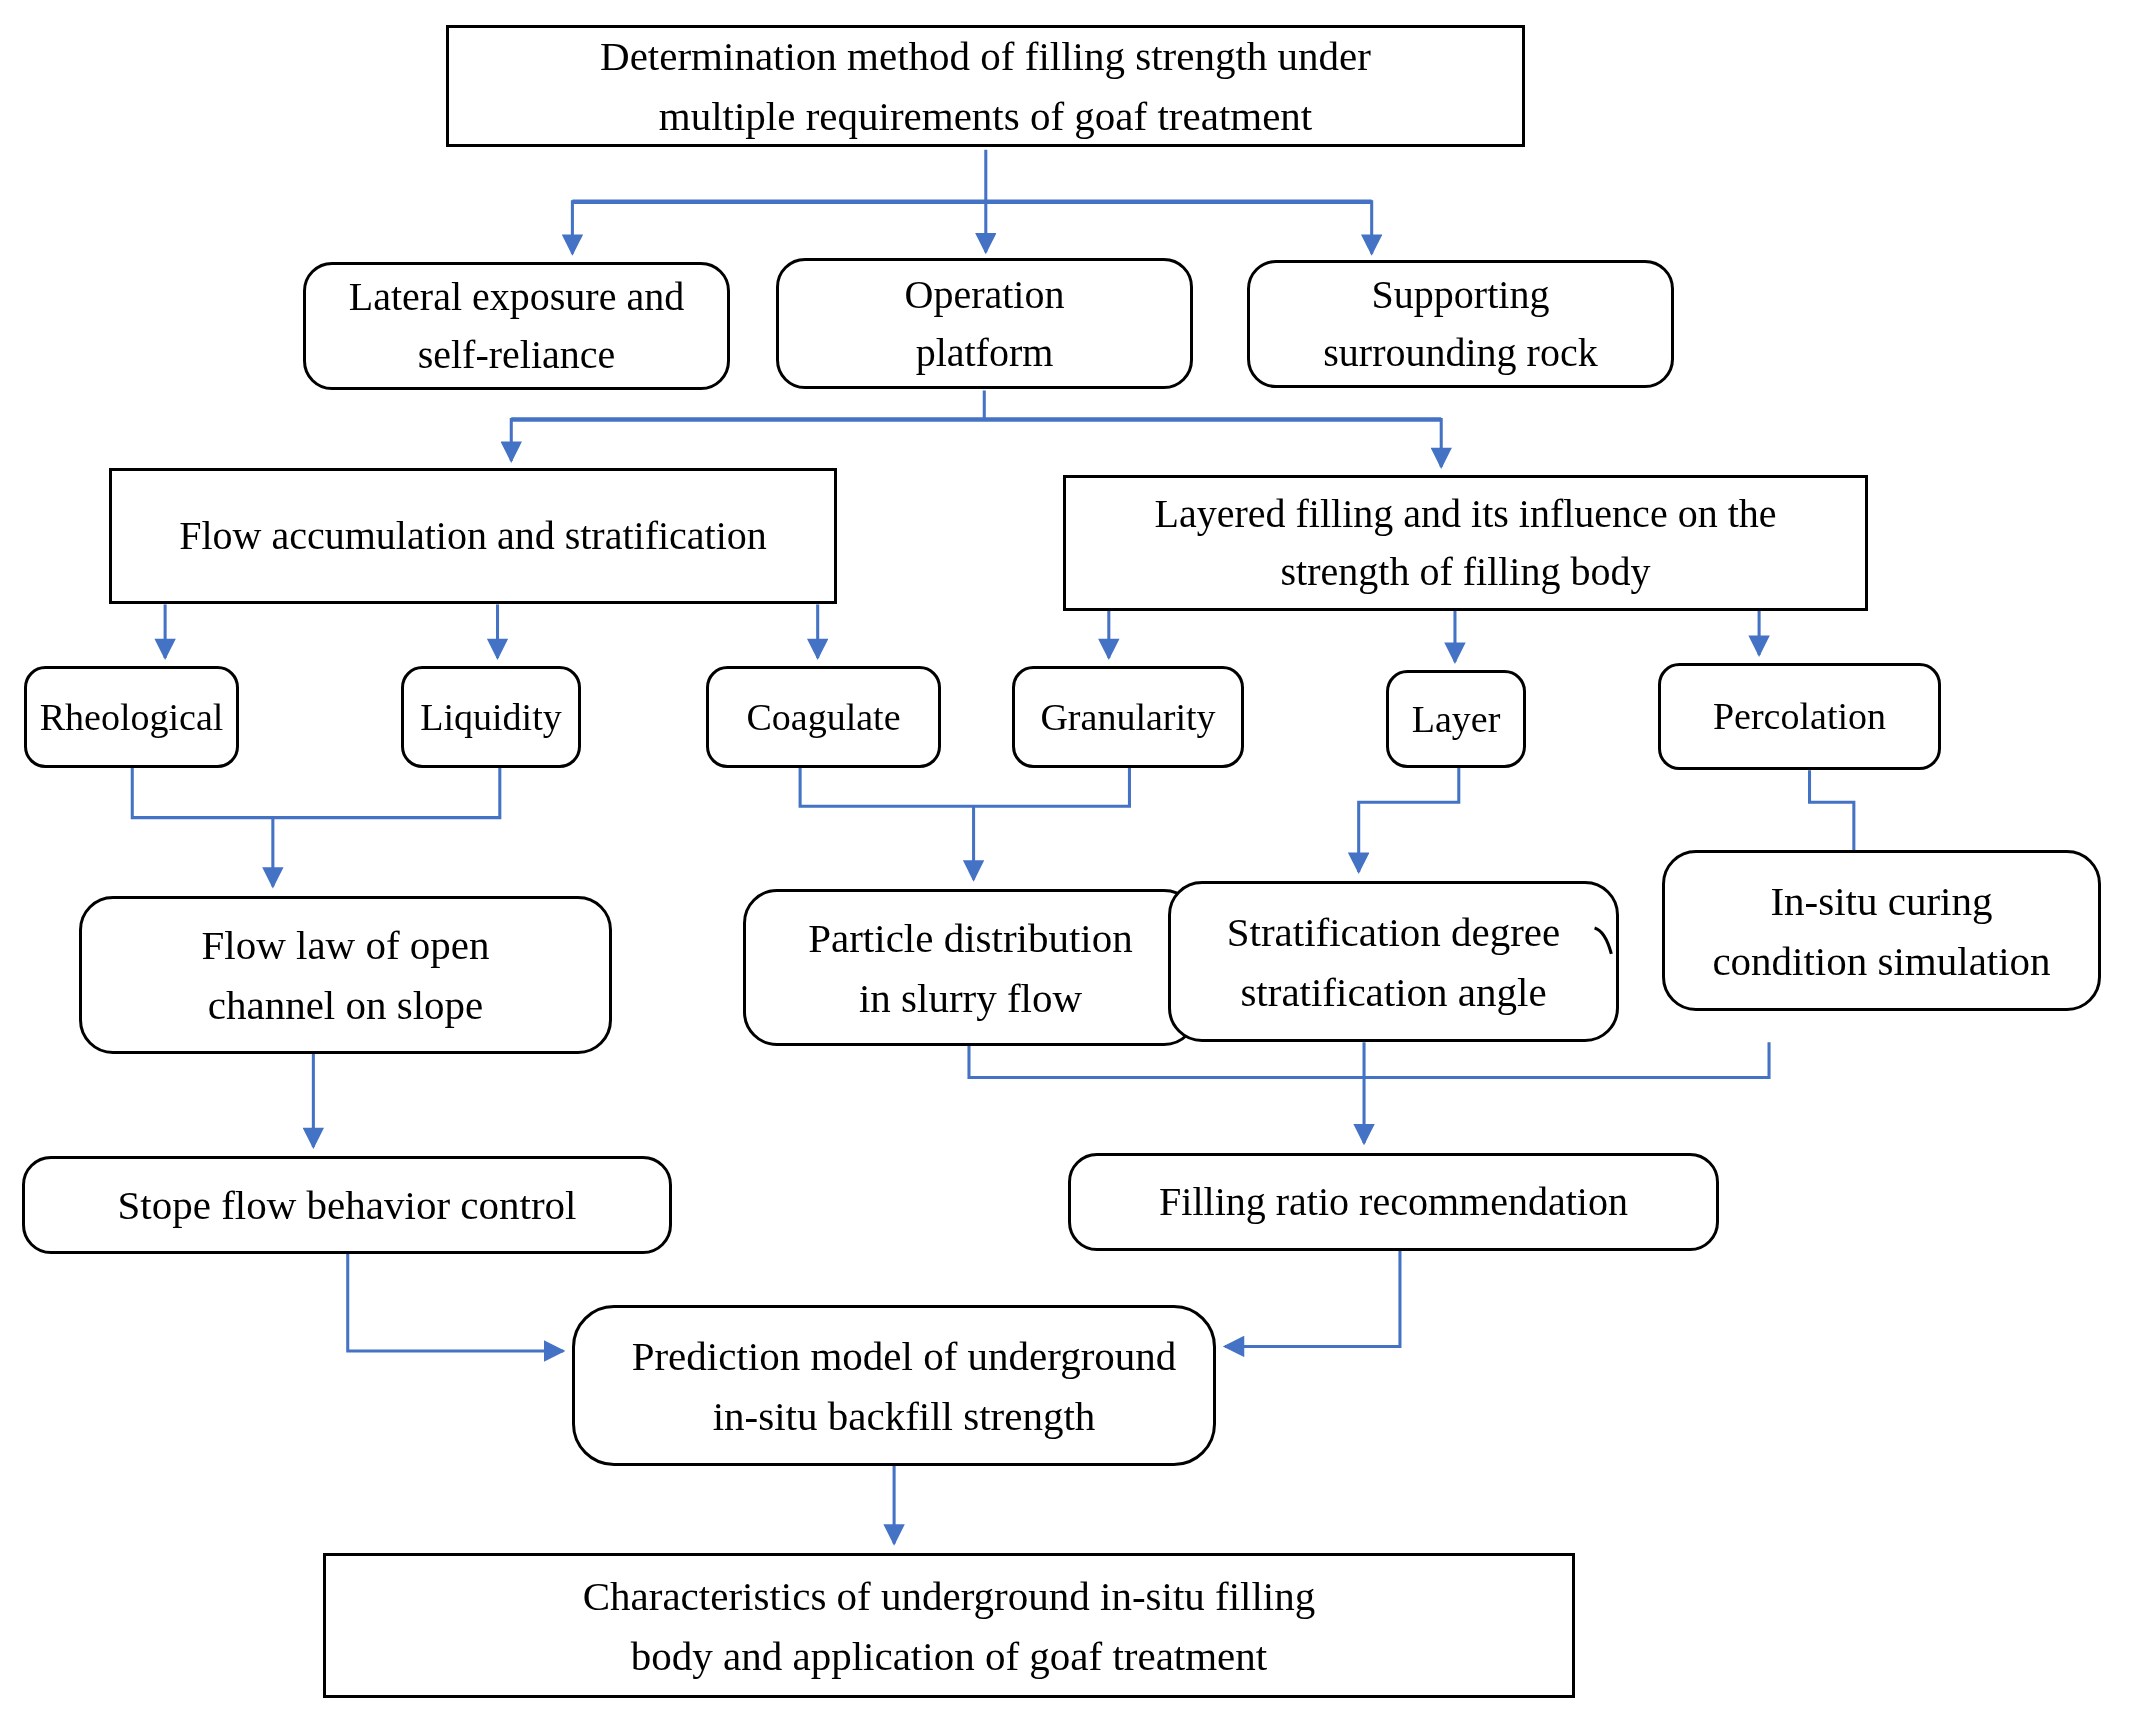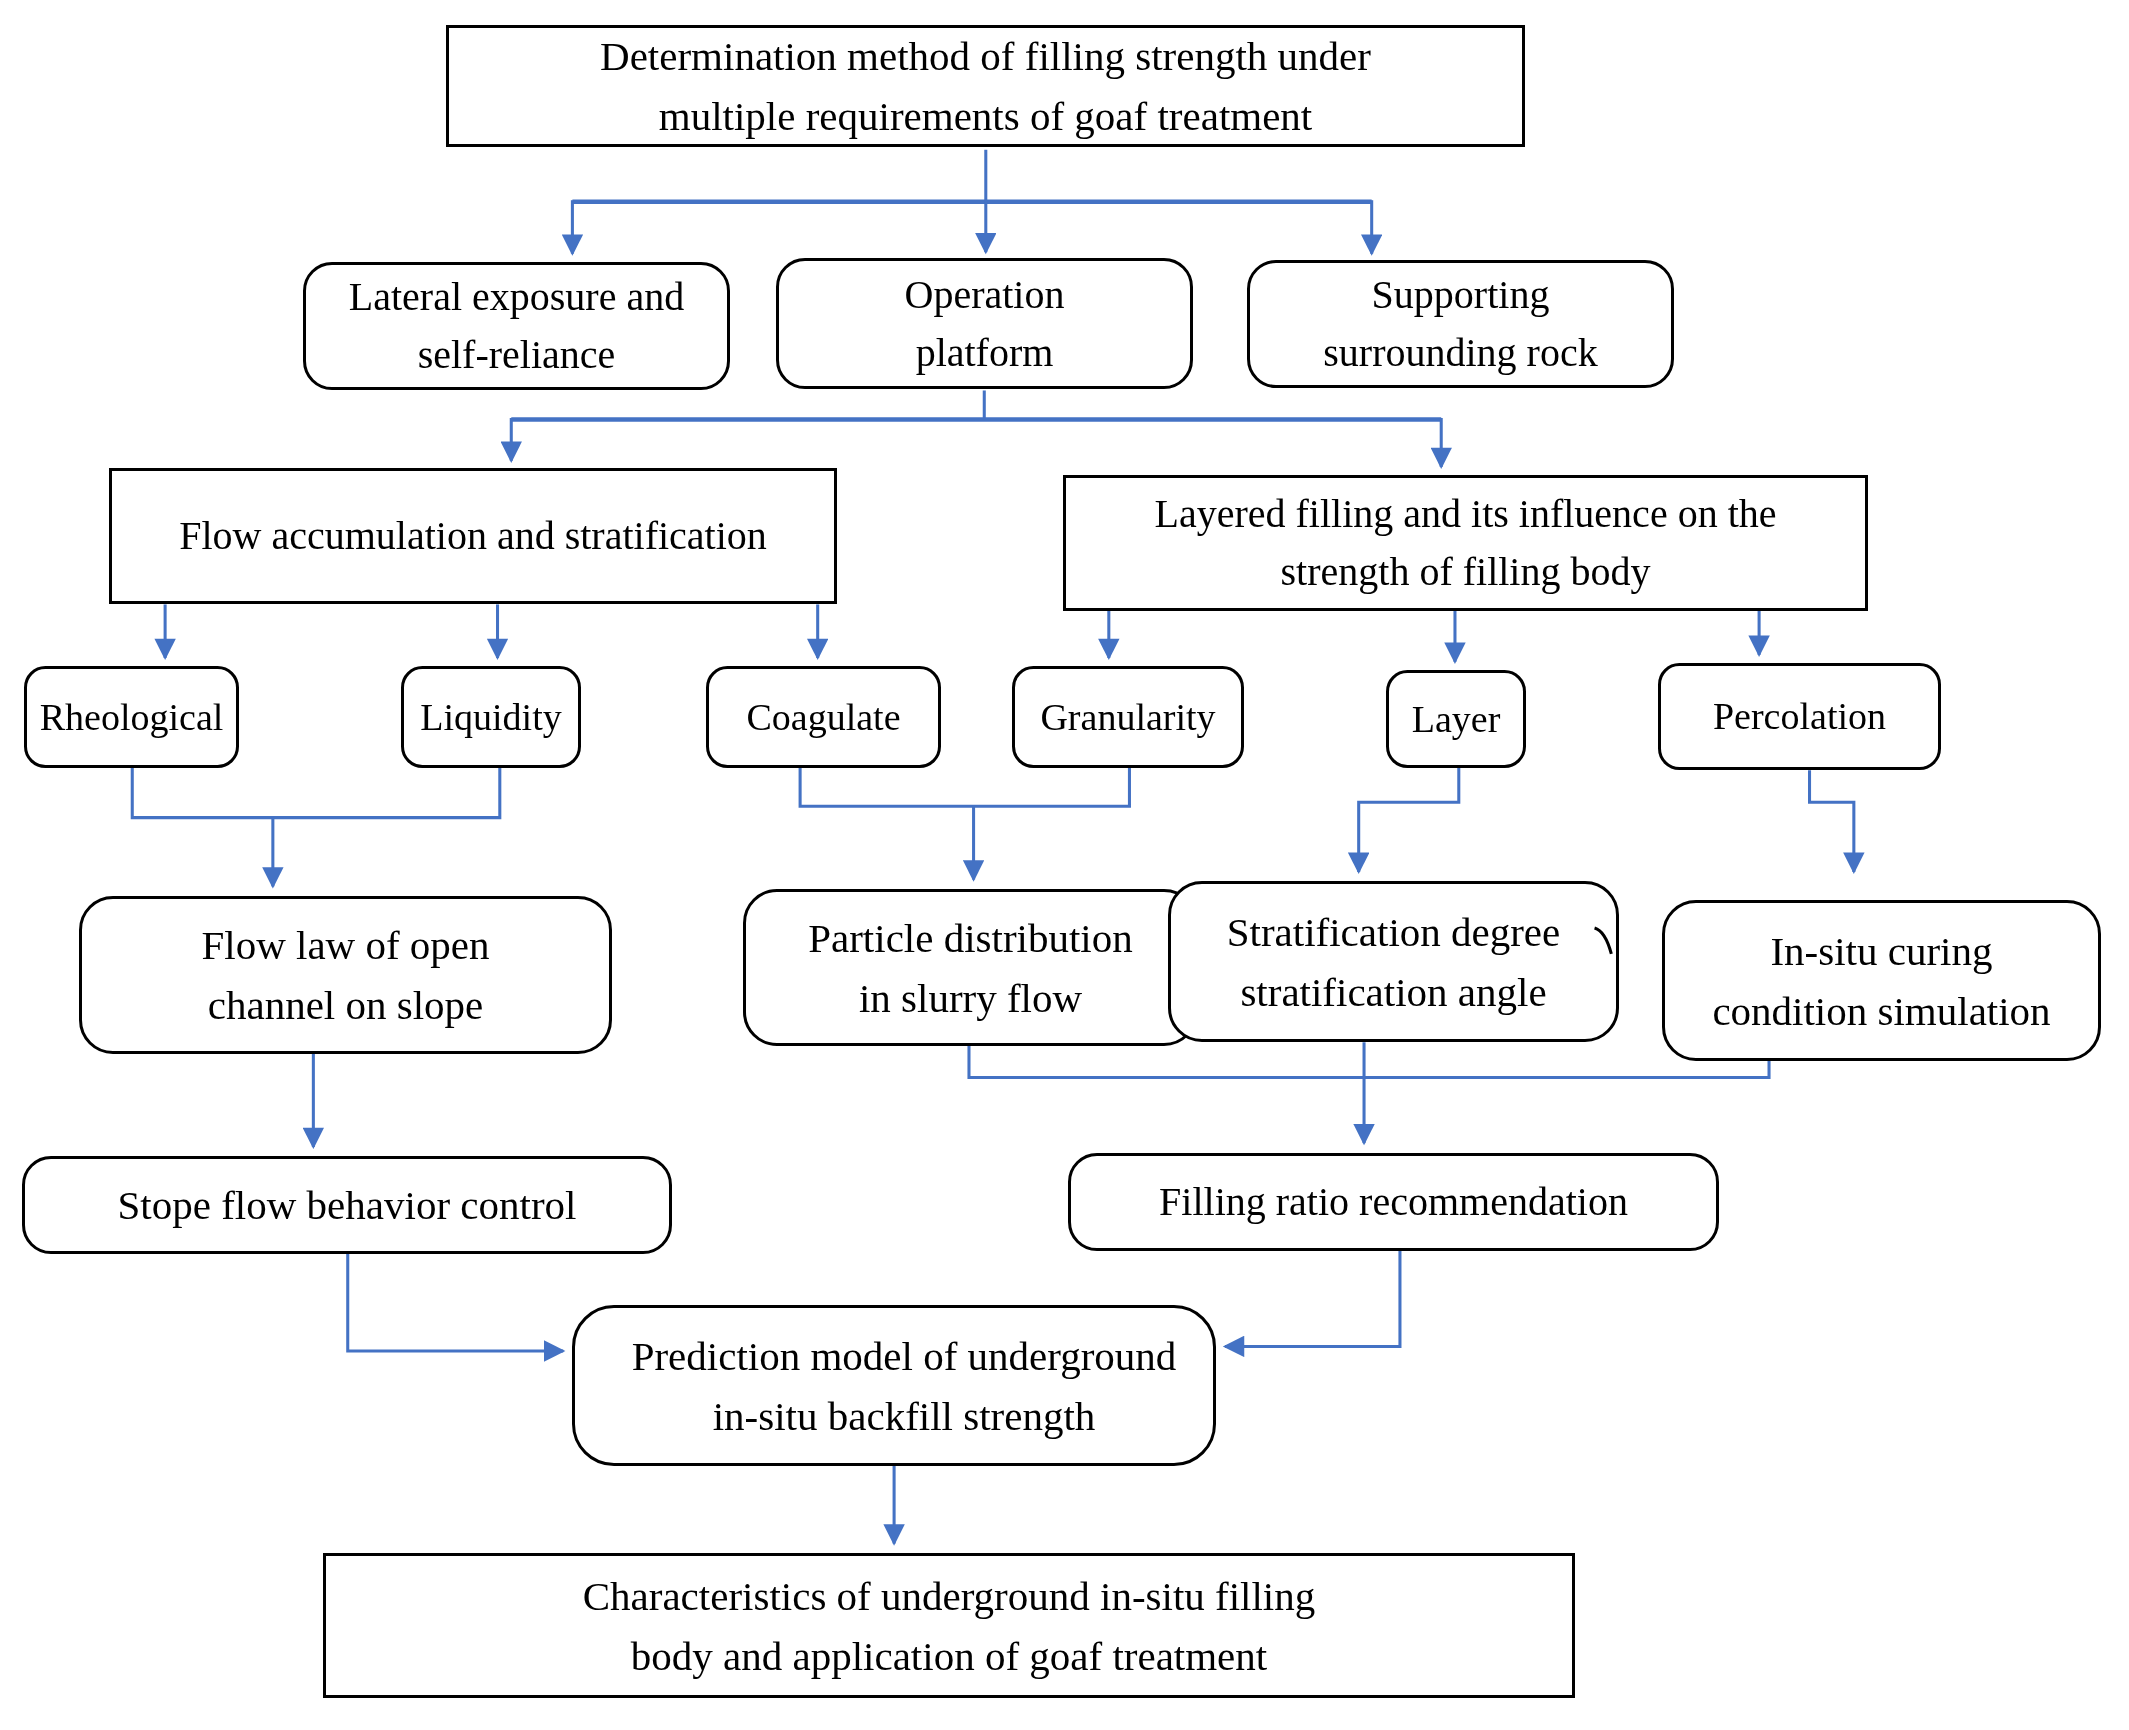--- a/index.html
+++ b/index.html
@@ -122,21 +122,21 @@
   <div class="node round r45 fs54" style="left:699px;top:889px;width:455px;height:157px;margin-left:44px;">
     <span class="ln">Particle distribution</span>
     <span class="ln">in slurry flow</span>
   </div>
 
   <div class="node round r45 fs54" style="left:1168px;top:881px;width:451px;height:161px;">
     <span class="ln">Stratification degree</span>
     <span class="ln">stratification angle</span>
   </div>
 
-  <div class="node round r45 fs54" style="left:1662px;top:900px;width:439px;height:161px;">
+  <div class="node round r45 fs54" style="left:1662px;top:850px;width:439px;height:161px;">
     <span class="ln">In-situ curing</span>
     <span class="ln">condition simulation</span>
   </div>
 
   <svg class="stray" style="left:1593px;top:925px;" width="26" height="32" viewBox="0 0 34 42">
     <path d="M2,4 Q16,8 24,38" fill="none" stroke="#000" stroke-width="4"></path>
   </svg>
 
   <div class="node round fs54" style="left:22px;top:1156px;width:650px;height:98px;">
     <span class="ln">Stope flow behavior control</span>

